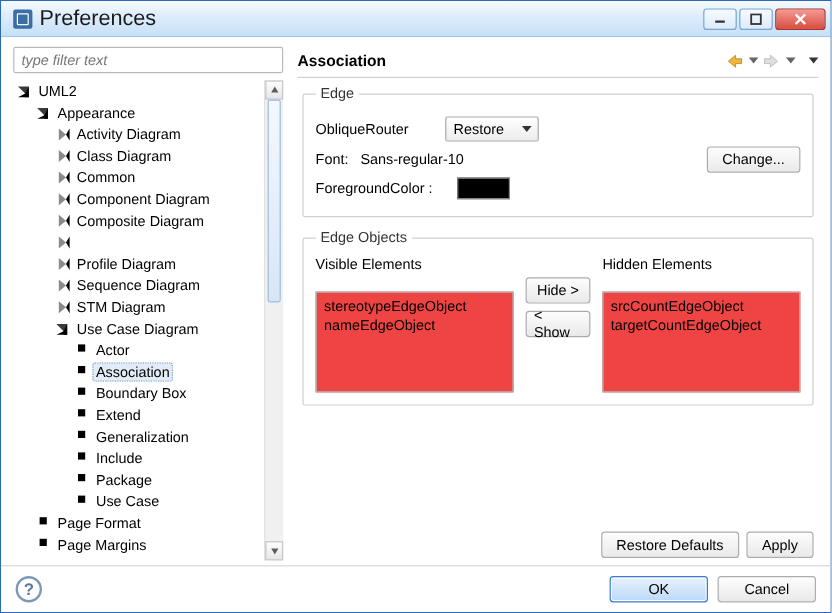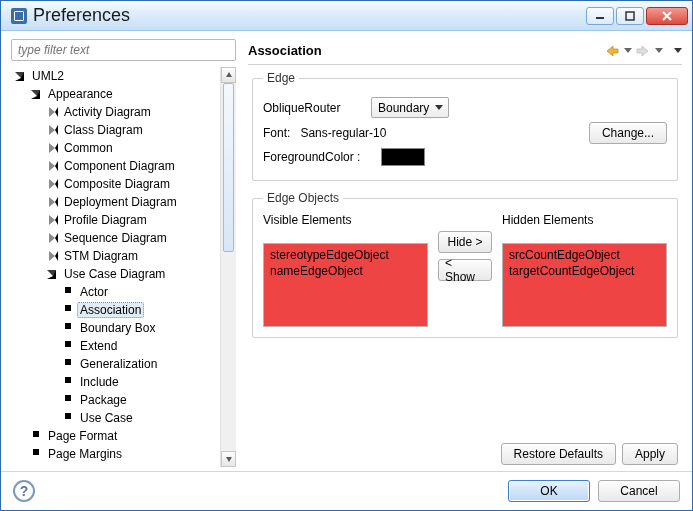--- a/index.html
+++ b/index.html
@@ -148,21 +148,20 @@
                         </li>
                       <li>
                           <div class="node">
                             <span class="tw col2"></span>
                             <span class="label">Composite Diagram</span>
                           </div>
                         </li>
                       <li>
                           <div class="node">
                             <span class="tw col2"></span>
-                            <span class="label">Deployment Diagram</span>
                           </div>
                         </li>
                       <li>
                           <div class="node">
                             <span class="tw col2"></span>
                             <span class="label">Profile Diagram</span>
                           </div>
                         </li>
                       <li>
                           <div class="node">
@@ -289,21 +288,21 @@
           </div>
         </div>
 
         <div class="panel">
 
           <fieldset>
             <legend>Edge</legend>
             <div class="row">
               <span class="lbl">ObliqueRouter</span>
               <span class="select">
-                  <span>Boundary</span>
+                  <span>Restore</span>
                 </span>
             </div>
             <div class="row" style="justify-content:space-between">
               <span>
                 <span>Font:</span>
                 &nbsp;
                 <span>Sans-regular-10</span>
               </span>
               <span class="btn">
                   <span>Change...</span>

